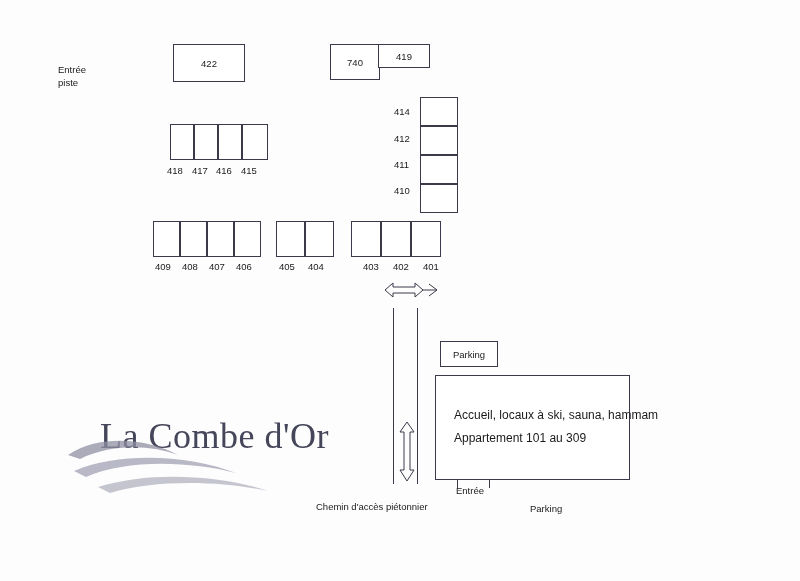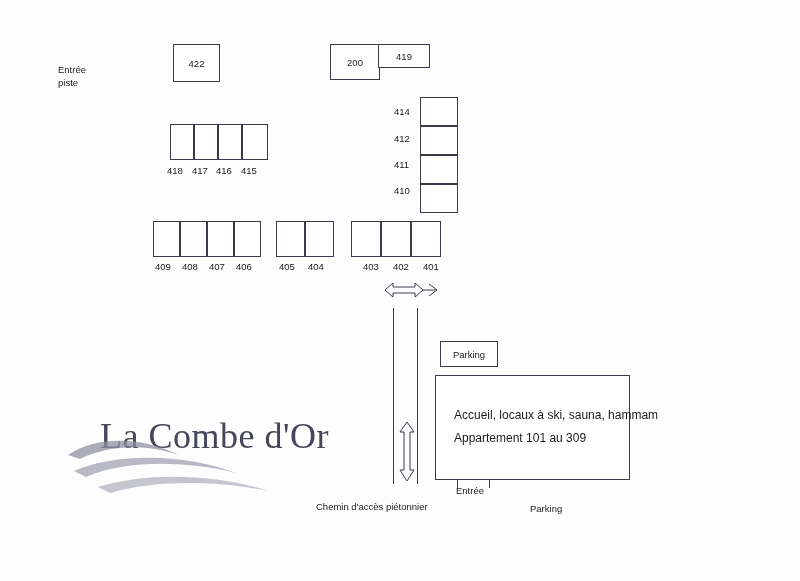--- a/index.html
+++ b/index.html
@@ -104,23 +104,23 @@
 </head>
 <body>
 
 <div id="map">
 
   <div class="acces">
     <div>Entrée</div>
     <div>piste</div>
   </div>
 
-  <div class="cell" style="left:173px; top:44px; width:47px; height:38px;">422</div>
+  <div class="cell" style="left:173px; top:44px; width:72px; height:38px;">422</div>
 
-  <div class="cell" style="left:330px; top:44px; width:50px; height:36px;">200</div>
+  <div class="cell" style="left:330px; top:44px; width:50px; height:36px;">740</div>
   <div class="cell" style="left:378px; top:44px; width:52px; height:24px;">419</div>
 
   <div class="box" style="left:420px; top:97px; width:38px; height:29px;"></div>
   <div class="box" style="left:420px; top:126px; width:38px; height:29px;"></div>
   <div class="box" style="left:420px; top:155px; width:38px; height:29px;"></div>
   <div class="box" style="left:420px; top:184px; width:38px; height:29px;"></div>
   <div class="lbl" style="left:394px; top:106px;">414</div>
   <div class="lbl" style="left:394px; top:133px;">412</div>
   <div class="lbl" style="left:394px; top:159px;">411</div>
   <div class="lbl" style="left:394px; top:185px;">410</div>

